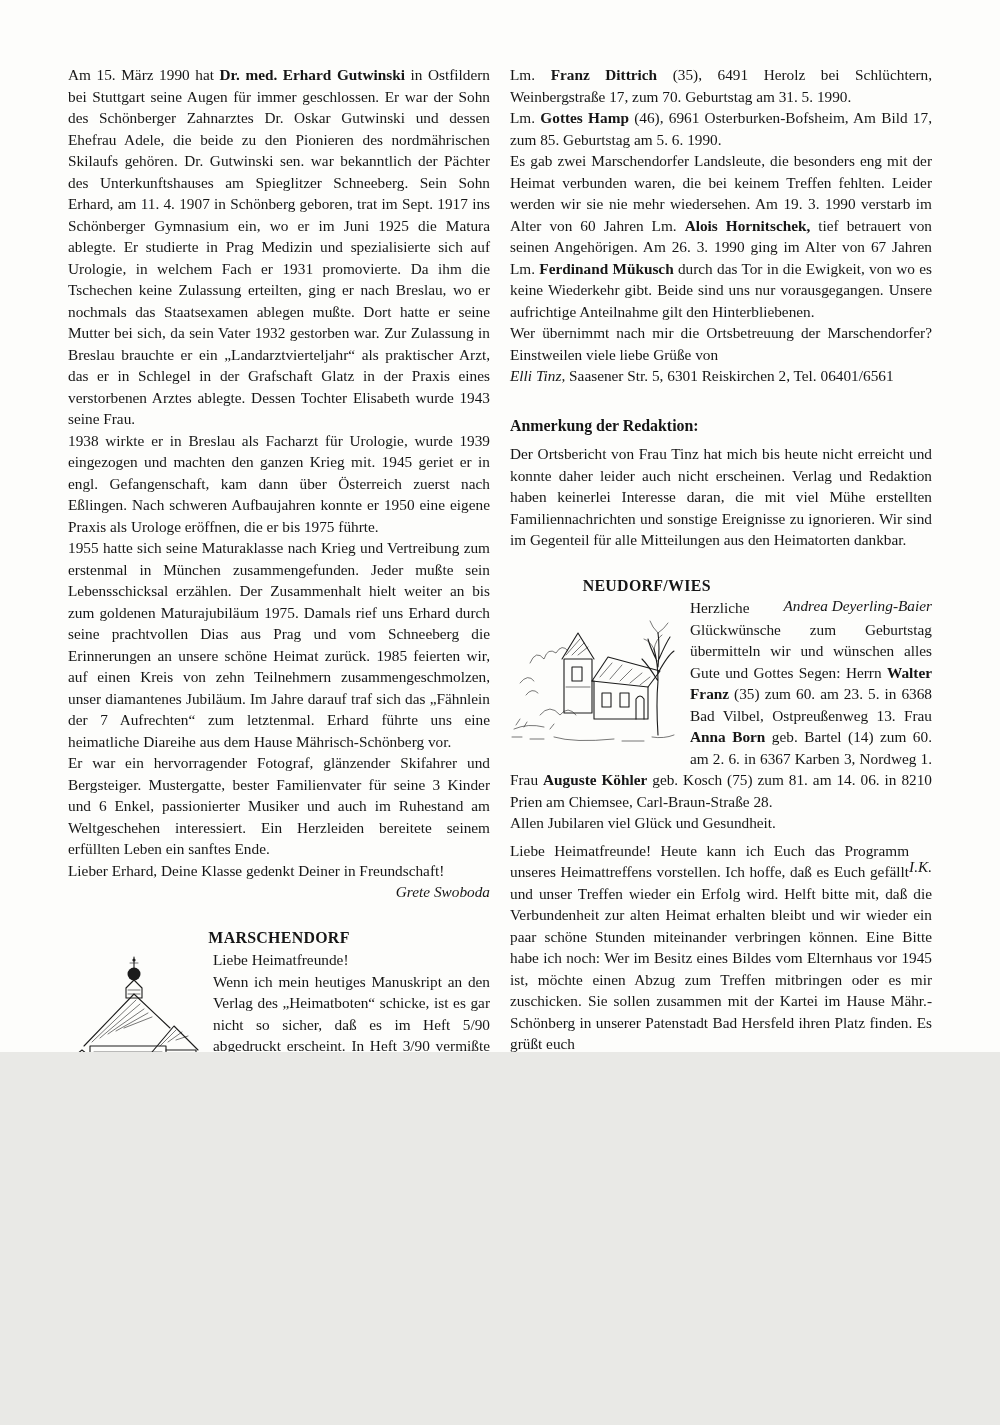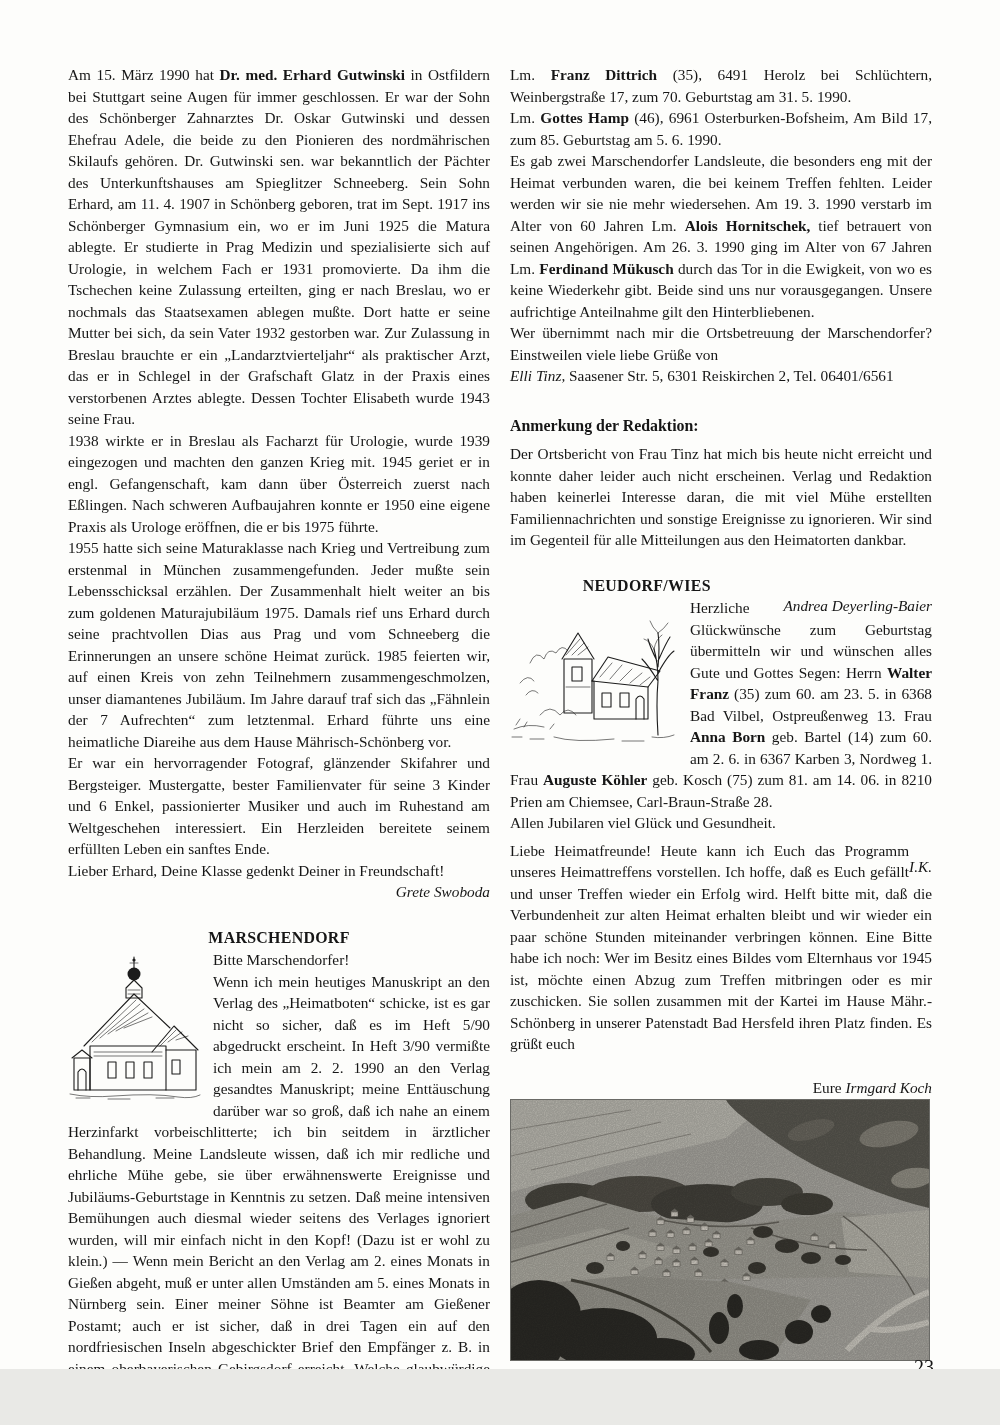--- a/index.html
+++ b/index.html
@@ -1,17 +1,17 @@
 <!DOCTYPE html>
 <html lang="de"><head>
 <meta charset="utf-8">
 <style>
   html,body{margin:0;padding:0;background:#e9e9e6;}
   .page{
-    position:relative; width:1000px; height:1369px; background:#fdfdfb;
+    position:relative; width:1000px; height:1052px; background:#fdfdfb;
     font-family:"Liberation Serif","DejaVu Serif",serif; color:#161616;
     overflow:hidden; margin:0 auto;
   }
   .cols{display:flex; gap:20px; padding:64px 68px 0 68px;}
   .col{width:424px; font-size:15.3px; line-height:21.5px;
        hyphens:auto; -webkit-hyphens:auto;}
   .body-p{margin:0; text-align:justify;}
   .h-center{font-weight:bold; text-align:center; font-size:15.9px; margin:24px 0 1px 0; letter-spacing:.3px;}
   .h-left{font-weight:bold; font-size:15.9px; margin:28px 0 7px 0;}
   .sig-line{margin:0; text-align:right; font-style:italic;}
@@ -67,21 +67,21 @@
         <rect x="40" y="108" width="8" height="16" class="ink"></rect>
         <rect x="58" y="108" width="8" height="16" class="ink"></rect>
         <rect x="76" y="108" width="8" height="16" class="ink"></rect>
         <rect x="104" y="106" width="8" height="14" class="ink"></rect>
         <path d="M26 98 h68 M26 102 h68" class="ink-thin"></path>
 
         <path d="M2 140 q20 4 44 2 q40 -3 64 1 q14 2 22 -2" class="ink-thin"></path>
         <path d="M8 144 h14 M40 145 h22 M88 144 h18" class="ink-thin"></path>
       </svg>
     </div>
-        <p class="body-p"><span>Bitte Marschendorfer!</span></p>
+        <p class="body-p"><span>Liebe Heimatfreunde!</span></p>
         <p class="body-p"><span>Wenn ich mein heutiges Manuskript an den Verlag des „Heimatboten“ schicke, ist es gar nicht so sicher, daß es im Heft 5/90 abgedruckt erscheint. In Heft 3/90 vermißte ich mein am 2. 2. 1990 an den Verlag gesandtes Manuskript; meine Enttäuschung darüber war so groß, daß ich nahe an einem Herzinfarkt vorbeischlitterte; ich bin seitdem in ärztlicher Behandlung. Meine Landsleute wissen, daß ich mir redliche und ehrliche Mühe gebe, sie über erwähnenswerte Ereignisse und Jubiläums-Geburtstage in Kenntnis zu setzen. Daß meine intensiven Bemühungen auch diesmal wieder seitens des Verlages ignoriert wurden, will mir einfach nicht in den Kopf! (Dazu ist er wohl zu klein.) — Wenn mein Bericht an den Verlag am 2. eines Monats in Gießen abgeht, muß er unter allen Umständen am 5. eines Monats in Nürnberg sein. Einer meiner Söhne ist Beamter am Gießener Postamt; auch er ist sicher, daß in drei Tagen ein auf den nordfriesischen Inseln abgeschickter Brief den Empfänger z. B. in einem oberbayerischen Gebirgsdorf erreicht. Welche glaubwürdige Ausrede hat also der Verlag?</span></p>
         <p class="body-p"><span>Trotz meiner Mutlosigkeit möchte ich nicht versäumen, herzliche Glückwünsche zu richten an:</span></p>
       </div>
     <div class="col" id="col-right">
         <p class="body-p"><span>Lm. </span><b>Franz Dittrich</b><span> (35), 6491 Herolz bei Schlüchtern, Weinbergstraße 17, zum 70. Geburtstag am 31. 5. 1990.</span></p>
         <p class="body-p"><span>Lm. </span><b>Gottes Hamp</b><span> (46), 6961 Osterburken-Bofsheim, Am Bild 17, zum 85. Geburtstag am 5. 6. 1990.</span></p>
         <p class="body-p"><span>Es gab zwei Marschendorfer Landsleute, die besonders eng mit der Heimat verbunden waren, die bei keinem Treffen fehlten. Leider werden wir sie nie mehr wiedersehen. Am 19. 3. 1990 verstarb im Alter von 60 Jahren Lm. </span><b>Alois Hornitschek,</b><span> tief betrauert von seinen Angehörigen. Am 26. 3. 1990 ging im Alter von 67 Jahren Lm. </span><b>Ferdinand Mükusch</b><span> durch das Tor in die Ewigkeit, von wo es keine Wiederkehr gibt. Beide sind uns nur vorausgegangen. Unsere aufrichtige Anteilnahme gilt den Hinterbliebenen.</span></p>
         <p class="body-p"><span>Wer übernimmt nach mir die Ortsbetreuung der Marschendorfer? Einstweilen viele liebe Grüße von</span></p>
         <p class="body-p"><i>Elli Tinz,</i><span> Saasener Str. 5, 6301 Reiskirchen 2, Tel. 06401/6561</span></p>
         <div class="h-left"><span>Anmerkung der Redaktion:</span></div>

